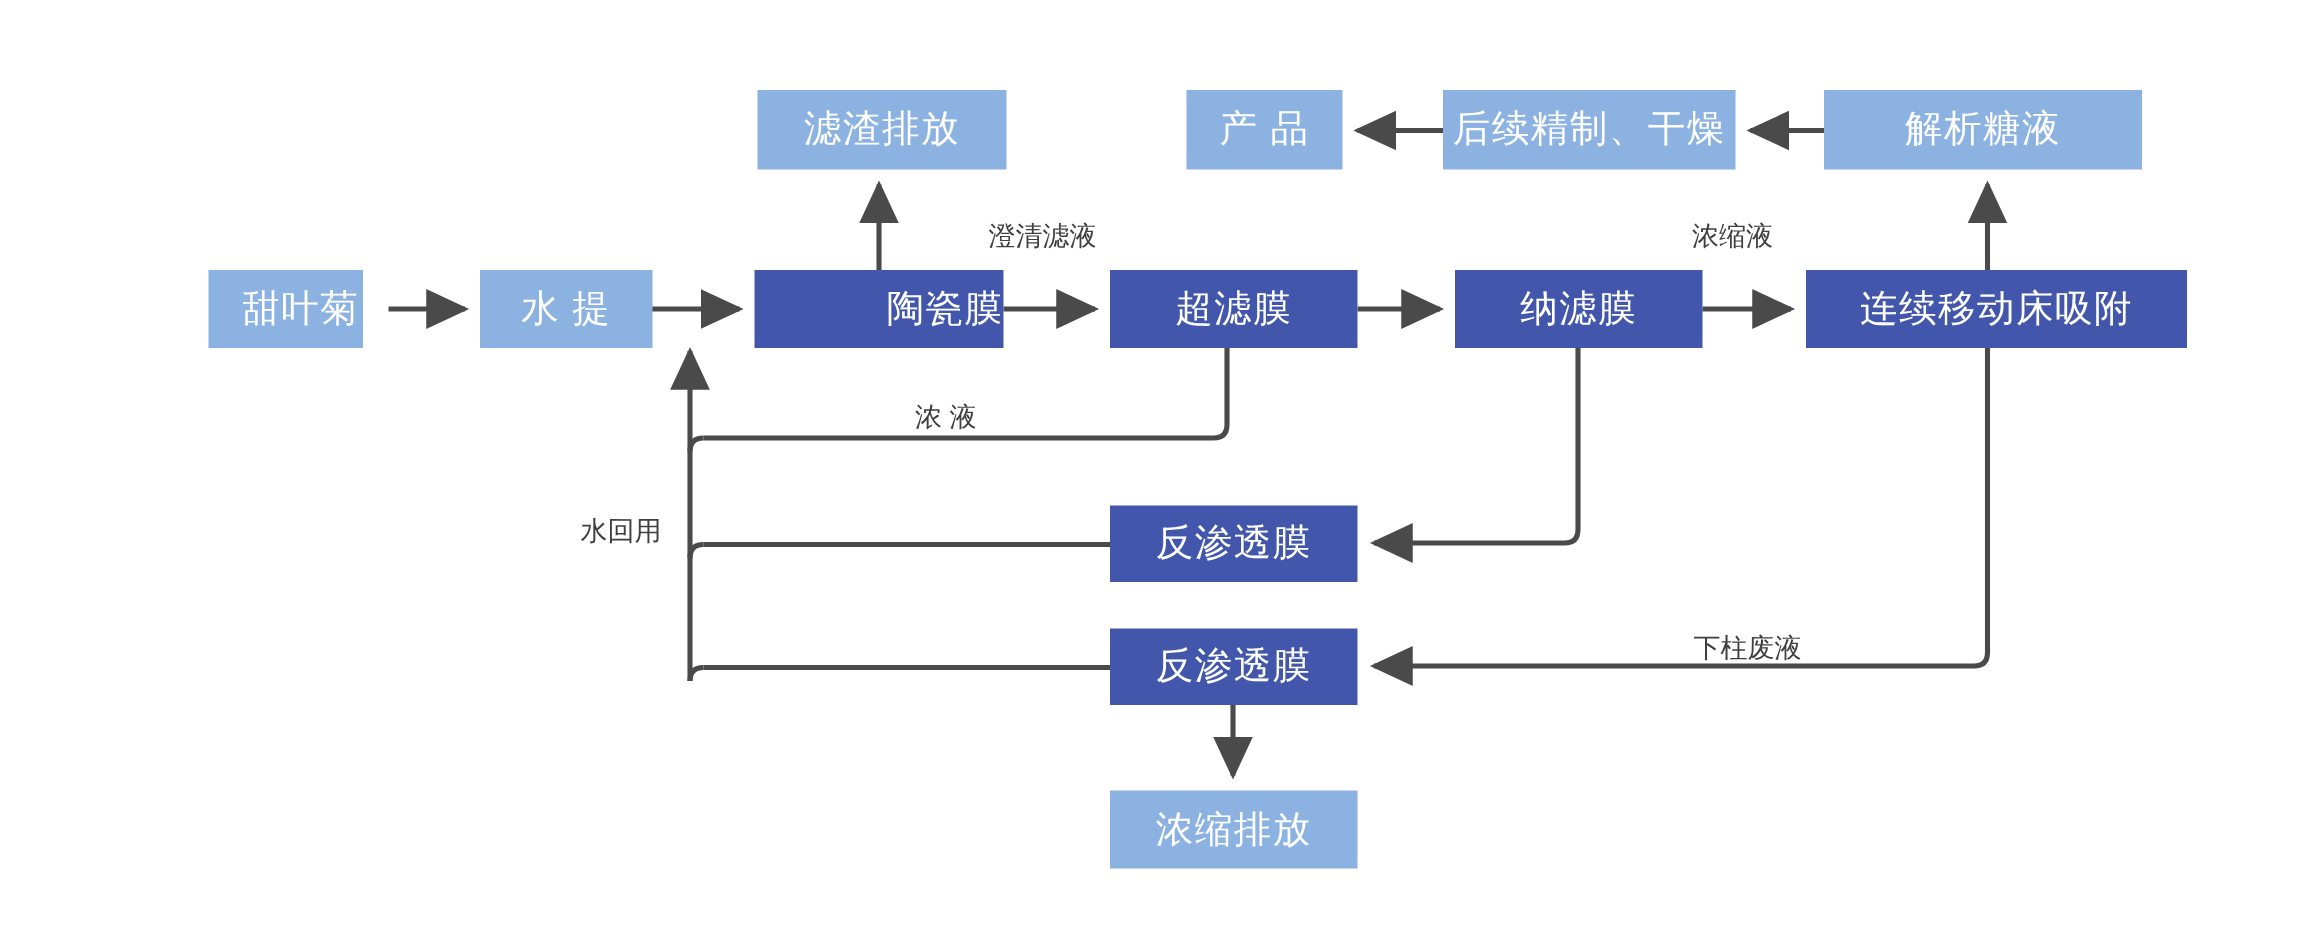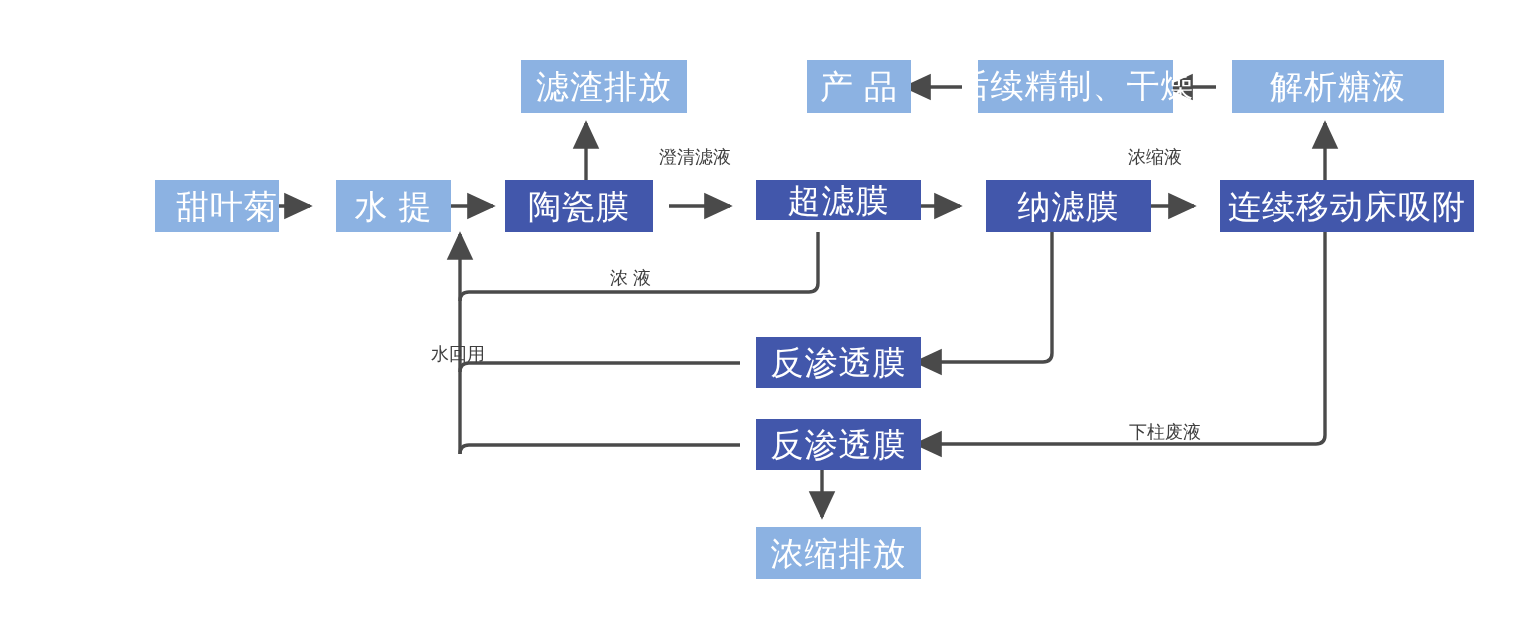--- a/index.html
+++ b/index.html
@@ -16,27 +16,26 @@
     height: 618px;
     background: #ffffff;
     overflow: hidden;
   }
   .node {
     position: absolute;
     display: flex;
     align-items: center;
     justify-content: center;
     color: #ffffff;
-    font-size: 33px;
+    font-size: 25px;
     letter-spacing: 1px;
     line-height: 1;
     box-sizing: border-box;
     white-space: nowrap;
     user-select: none;
-    margin-left: 16px;
   }
   .node.light { background: #8cb2e2; }
   .node.dark  { background: #4257ab; }
 
   .edge-label {
     position: absolute;
     color: #3f3f3f;
     font-size: 18px;
     line-height: 1;
     white-space: nowrap;
@@ -93,33 +92,33 @@
       <path d="M469,445 Q460,445 460,454"></path>
 
       <path d="M1052,232 L1052,353 Q1052,362 1043,362 L916,362" marker-end="url(#ah)"></path>
 
       <path d="M1325,232 L1325,435 Q1325,444 1316,444 L916,444" marker-end="url(#ah)"></path>
 
       <line x1="822" y1="470" x2="822" y2="517" marker-end="url(#ah)"></line>
     </g>
   </svg>
 
-  <div class="node light" style="left:139px; top:180px; width:124px; height:52px;padding-left:20px;">
+  <div class="node light" style="left:139px; top:180px; width:103px; height:52px;padding-left:20px;">
     <span>甜叶菊</span>
   </div>
 
   <div class="node light" style="left:320px; top:180px; width:115px; height:52px;">
     <span>水 提</span>
   </div>
 
-  <div class="node dark" style="left:489px; top:180px; width:148px; height:52px;">
+  <div class="node dark" style="left:503px; top:180px; width:166px; height:52px;justify-content:flex-end;">
     <span>陶瓷膜</span>
   </div>
 
-  <div class="node dark" style="left:740px; top:180px; width:165px; height:40px;">
+  <div class="node dark" style="left:740px; top:180px; width:165px; height:52px;">
     <span>超滤膜</span>
   </div>
 
   <div class="node dark" style="left:970px; top:180px; width:165px; height:52px;">
     <span>纳滤膜</span>
   </div>
 
   <div class="node dark" style="left:1204px; top:180px; width:254px; height:52px;">
     <span>连续移动床吸附</span>
   </div>
@@ -151,17 +150,17 @@
   <div class="node light" style="left:740px; top:527px; width:165px; height:52px;">
     <span>浓缩排放</span>
   </div>
 
   <div class="edge-label" style="left:659px; top:148px;">澄清滤液</div>
 
   <div class="edge-label" style="left:1128px; top:148px;">浓缩液</div>
 
   <div class="edge-label" style="left:610px; top:269px;">浓 液</div>
 
-  <div class="edge-label" style="left:387px; top:345px;margin-left:44px;">水回用</div>
+  <div class="edge-label" style="left:387px; top:345px;">水回用</div>
 
   <div class="edge-label" style="left:1129px; top:423px;">下柱废液</div>
 
 </div>
 
 </body></html>

